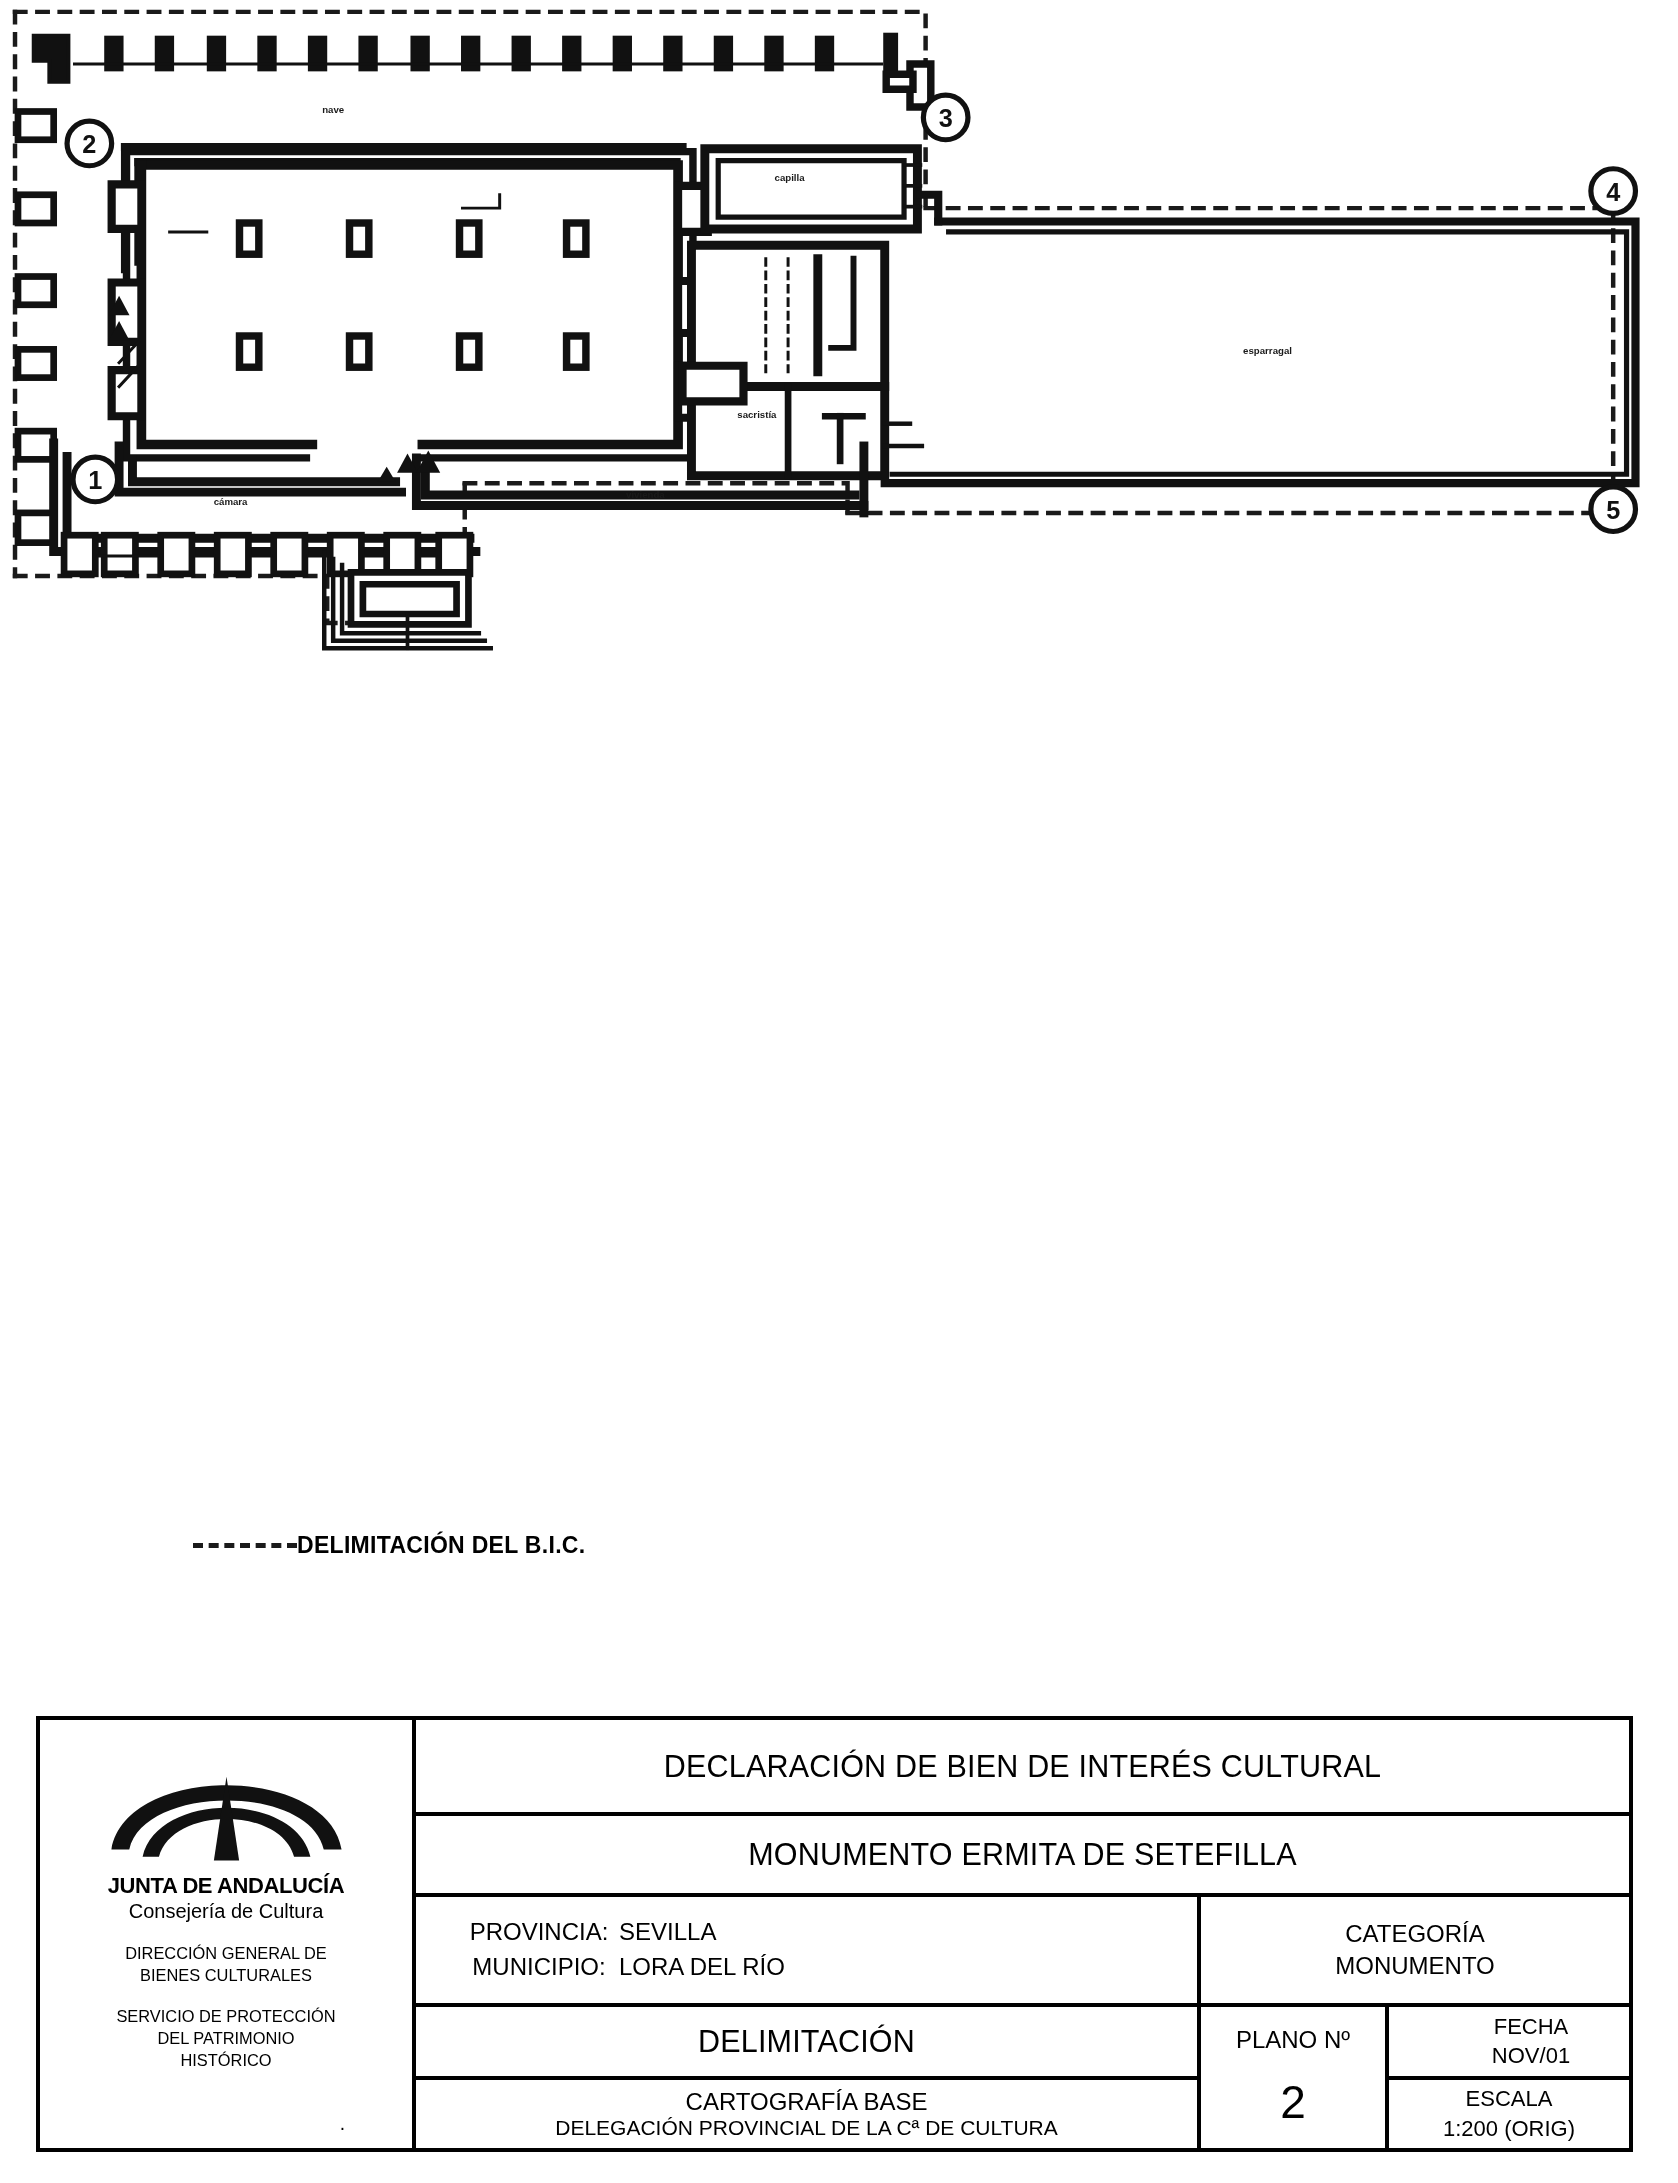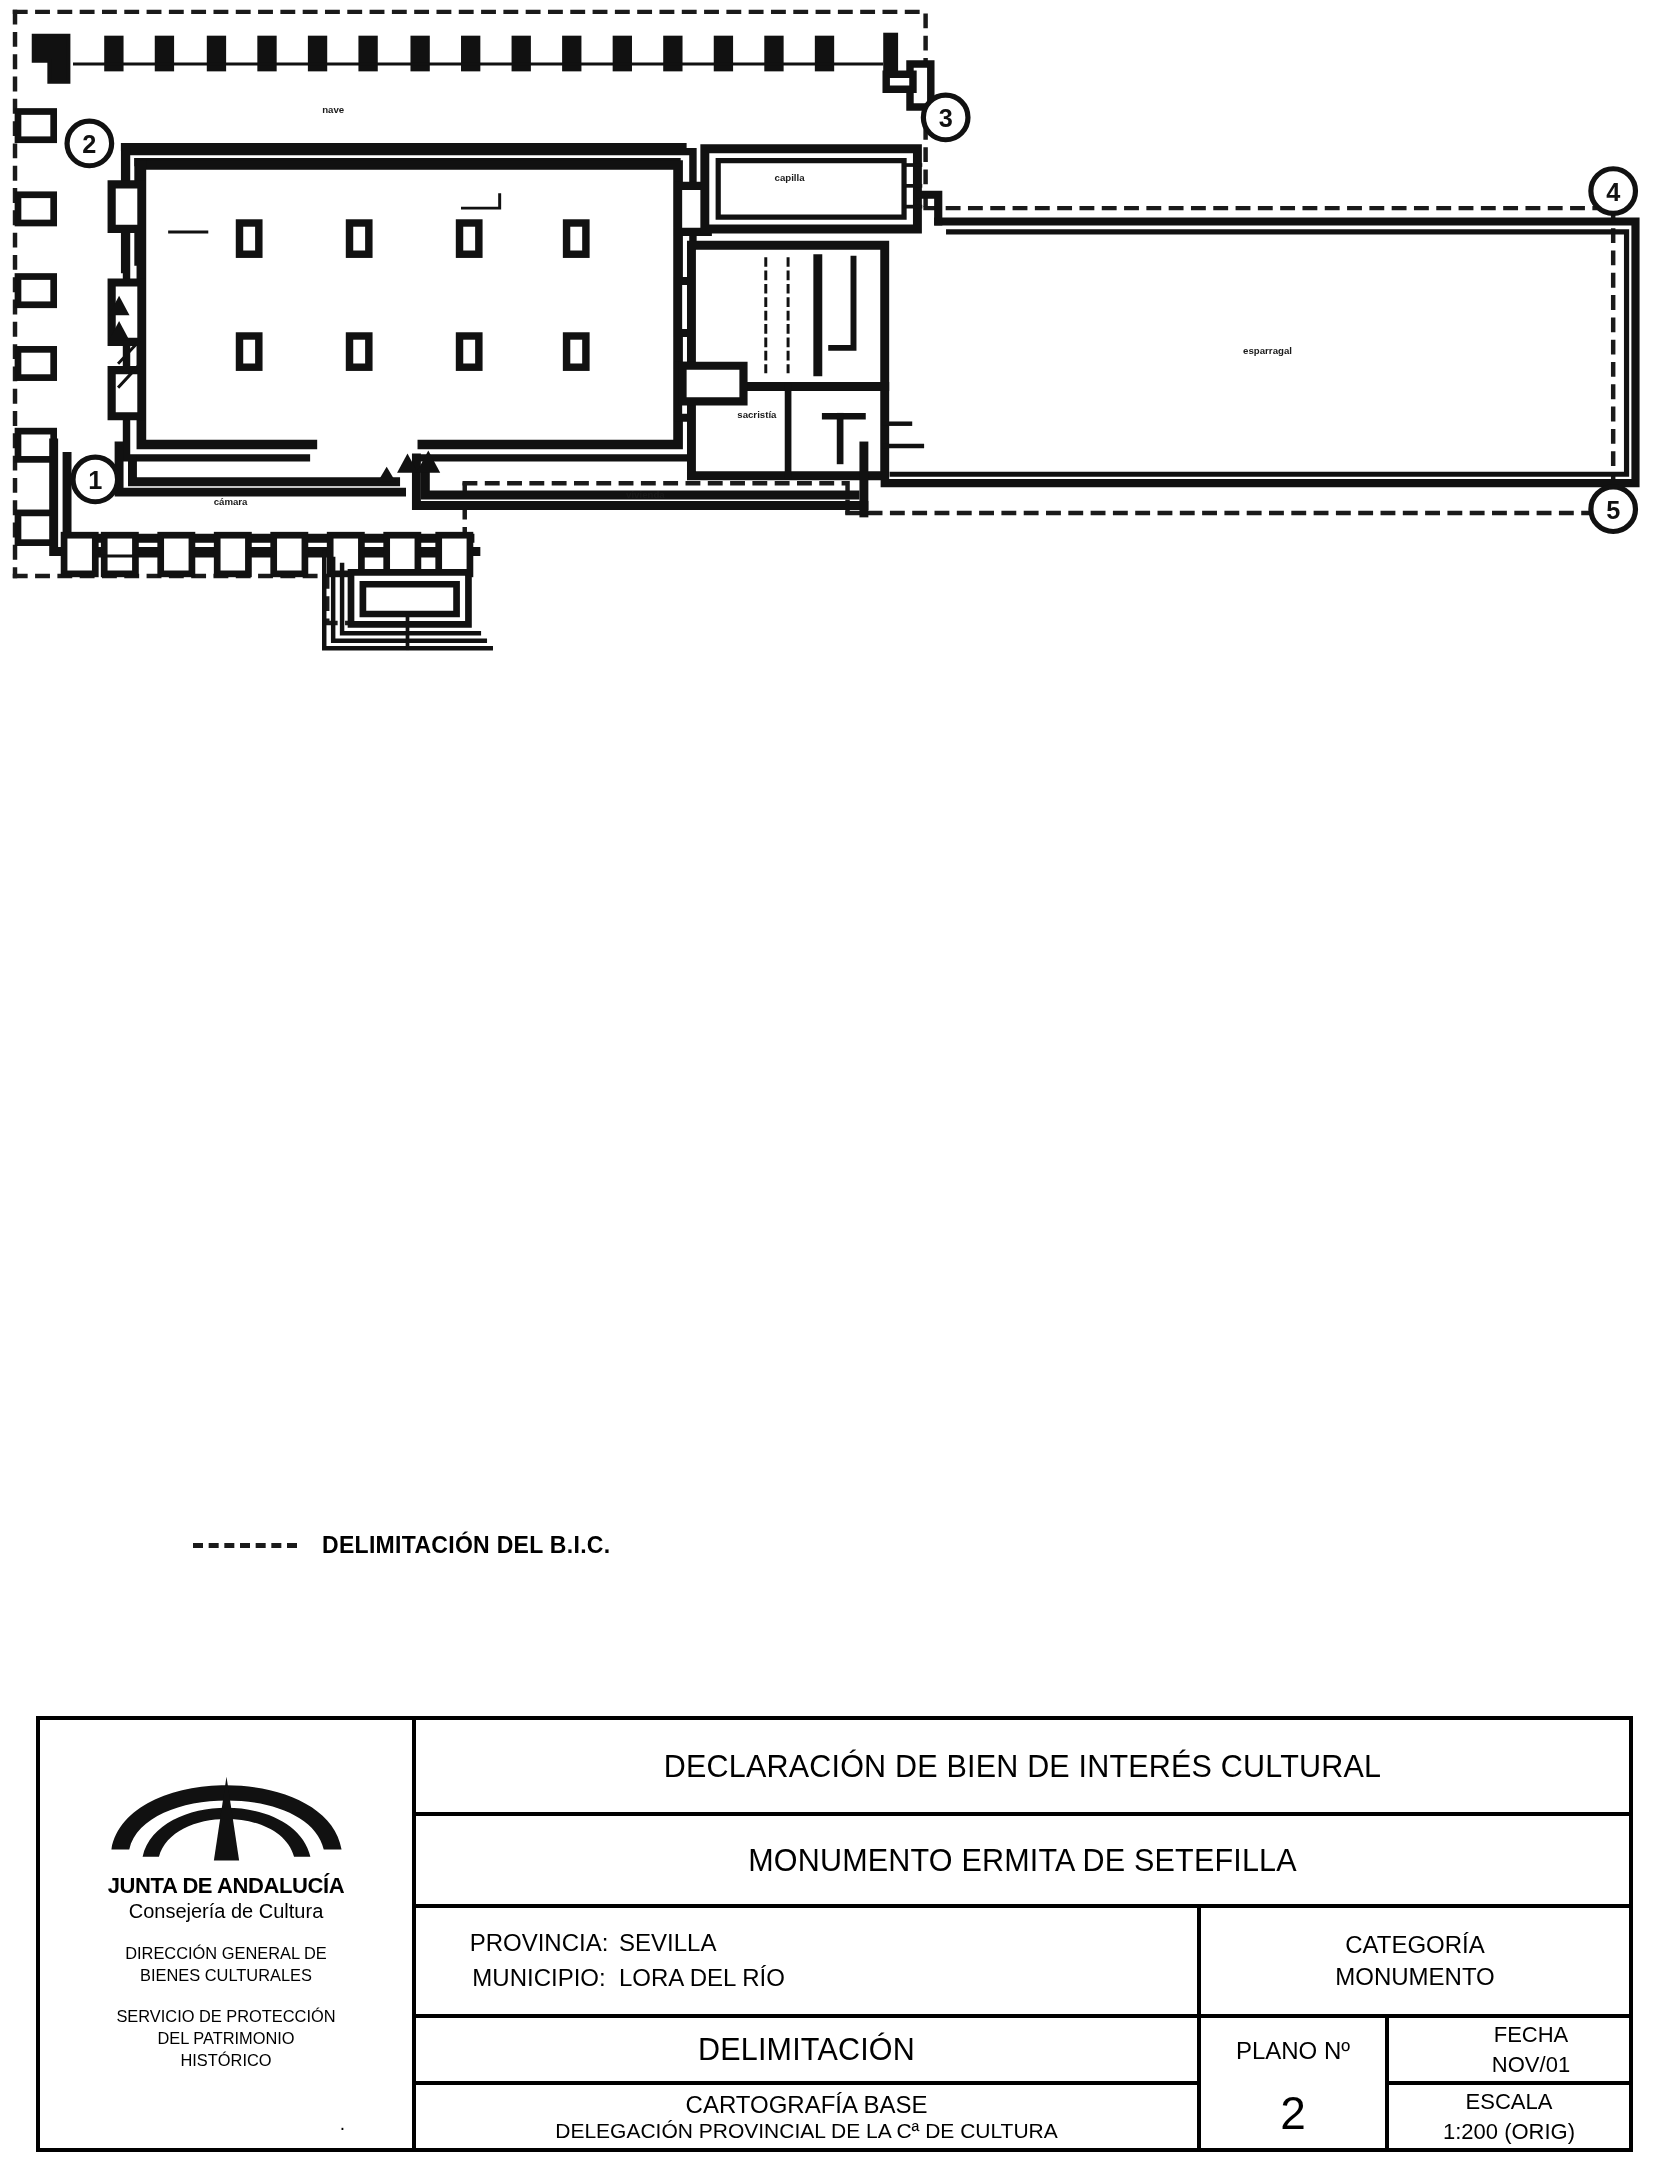--- a/index.html
+++ b/index.html
@@ -10,21 +10,21 @@
     -webkit-font-smoothing:none;
   }
   #sheet{position:absolute;left:0;top:0;width:1678px;height:2183px;}
 
   
   #plan{position:absolute;left:0;top:0;width:1492px;height:669px;}
   #plan svg{display:block;}
 
   
   #legend{position:absolute;left:193px;top:1532px;
-          display:flex;align-items:center;gap:25px;}
+          display:flex;align-items:center;}
   #legend .dashsample{
     width:104px;height:0;border-top:5.2px dashed #1a1a1a;
   }
   #legend .legend-label{
     font-size:23px;font-weight:bold;letter-spacing:0.3px;
     font-family:"Liberation Sans", sans-serif;
   }
 
   
   #titleblock{
@@ -355,21 +355,21 @@
       </div>
       <div class="logo-dot">.</div>
     </div>
 
     <div id="tb-right">
 
       <div class="tb-row" style="height:96px;">
         <div class="tb-cell t-declaracion" style="flex:1;">DECLARACIÓN DE BIEN DE INTERÉS CULTURAL</div>
       </div>
 
-      <div class="tb-row" style="height:92px;">
+      <div class="tb-row" style="height:81px;">
         <div class="tb-cell t-monumento" style="flex:1;">MONUMENTO ERMITA DE SETEFILLA</div>
       </div>
 
       <div class="tb-row" style="height:110px;">
         <div class="tb-cell vline" id="prov-cell" style="width:785px;">
           <div class="prov-line">
             <span class="prov-key">PROVINCIA:</span>
             <span class="prov-val">SEVILLA</span>
           </div>
           <div class="prov-line">

